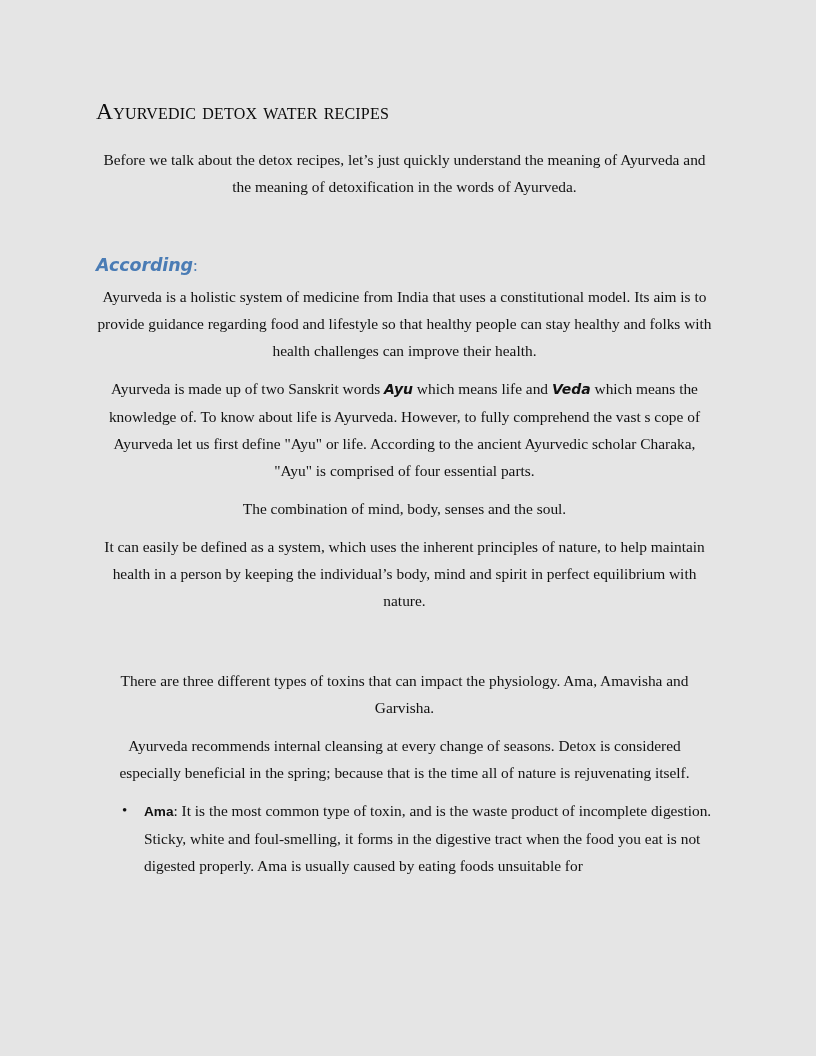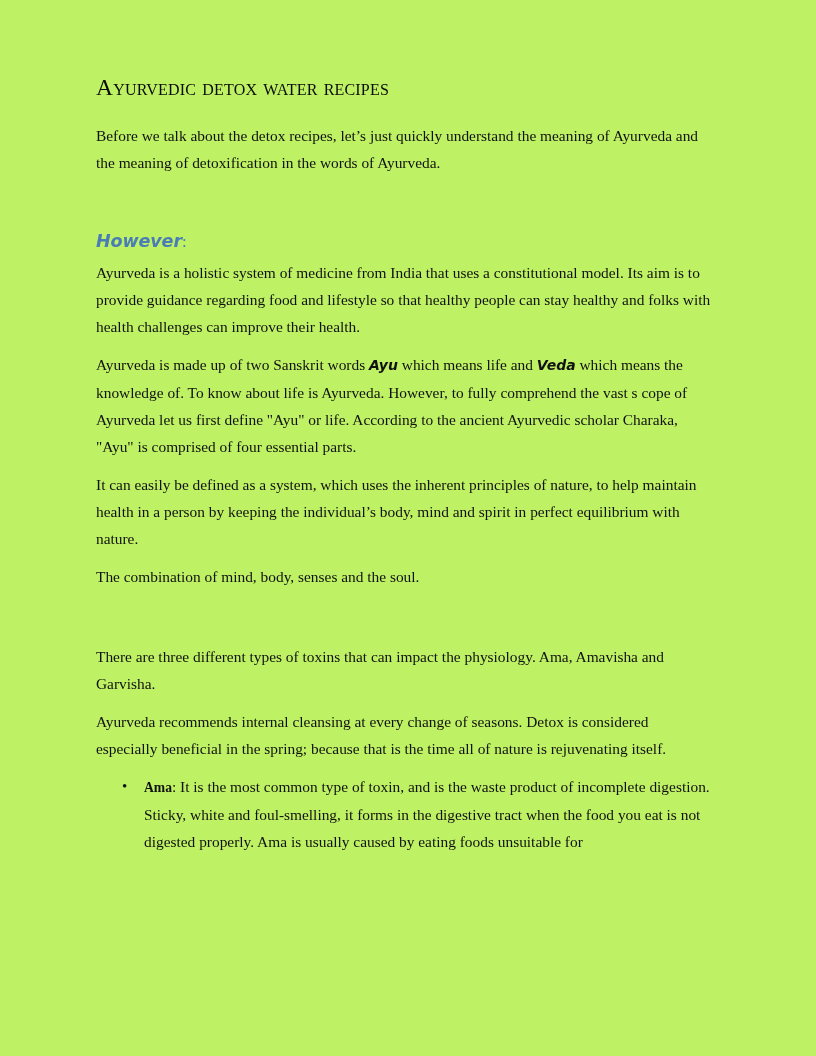--- a/index.html
+++ b/index.html
@@ -12,23 +12,23 @@
     height: 1056px;
     overflow: hidden;
     font-family: "Liberation Serif", "DejaVu Serif", serif;
     color: #000000;
     -webkit-font-smoothing: antialiased;
   }
   .page {
     position: relative;
     width: 816px;
     height: 1056px;
-    background: #bef264;
+    background: #e5e5e5;
     box-sizing: border-box;
-    padding: 74px 103px 0 96px;
+    padding: 98px 103px 0 96px;
   }
   .content {
     width: 617px;
   }
 
   
   .doc-title {
     font-family: "Liberation Serif", "DejaVu Serif", serif;
     font-size: 23.5px;
     font-weight: 400;
@@ -40,21 +40,21 @@
     color: #0b0b0b;
     white-space: nowrap;
   }
 
   
   p.body-text {
     font-size: 15.4px;
     line-height: 27px;
     margin: 0 0 13px 0;
     color: #111111;
-    text-align: left;
+    text-align: center;
   }
   p.body-text.tight {
     margin-bottom: 11px;
   }
 
   
   .section-heading {
     font-family: "DejaVu Sans", "Liberation Sans", sans-serif;
     font-size: 17.5px;
     font-weight: 700;
@@ -76,21 +76,21 @@
   .gap-before-heading2 { height: 42px; }
 
   
   .sans-bold-italic {
     font-family: "DejaVu Sans", "Liberation Sans", sans-serif;
     font-weight: 700;
     font-style: italic;
     font-size: 14px;
   }
   .sans-bold {
-    font-family: Liberation Serif, serif;
+    font-family: Liberation Sans, sans-serif;
     font-weight: 700;
     font-style: normal;
     font-size: 13.6px;
   }
 
   
   ul.bullets {
     list-style: none;
     margin: 0;
     padding: 0;
@@ -118,32 +118,32 @@
 <div class="page">
   <div class="content">
 
     <h1 class="doc-title">Ayurvedic detox water recipes</h1>
 
     <p class="body-text">Before we talk about the detox recipes, let’s just quickly understand the meaning of Ayurveda and the meaning of detoxification in the words of Ayurveda.</p>
 
     <div class="gap-before-heading"></div>
 
     <h2 class="section-heading">
-      <span>However</span><span class="colon">:</span>
+      <span>According</span><span class="colon">:</span>
     </h2>
 
     <p class="body-text tight">Ayurveda is a holistic system of medicine from India that uses a constitutional model. Its aim is to provide guidance regarding food and lifestyle so that healthy people can stay healthy and folks with health challenges can improve their health.</p>
 
     <p class="body-text tight">
       <span>Ayurveda is made up of two Sanskrit words </span><span class="sans-bold-italic">Ayu</span><span> which means life and </span><span class="sans-bold-italic">Veda</span><span> which means the knowledge of. To know about life is Ayurveda. However, to fully comprehend the vast s cope of Ayurveda let us first define "Ayu" or life. According to the ancient Ayurvedic scholar Charaka, "Ayu" is comprised of four essential parts.</span>
     </p>
 
+    <p class="body-text tight">The combination of mind, body, senses and the soul.</p>
+
     <p class="body-text tight">It can easily be defined as a system, which uses the inherent principles of nature, to help maintain health in a person by keeping the individual’s body, mind and spirit in perfect equilibrium with nature.</p>
-
-    <p class="body-text tight">The combination of mind, body, senses and the soul.</p>
 
     <div class="gap-before-heading2"></div>
 
 
     <p class="body-text tight">There are three different types of toxins that can impact the physiology. Ama, Amavisha and Garvisha.</p>
 
     <p class="body-text tight">Ayurveda recommends internal cleansing at every change of seasons. Detox is considered especially beneficial in the spring; because that is the time all of nature is rejuvenating itself.</p>
 
     <ul class="bullets">
       <li>

